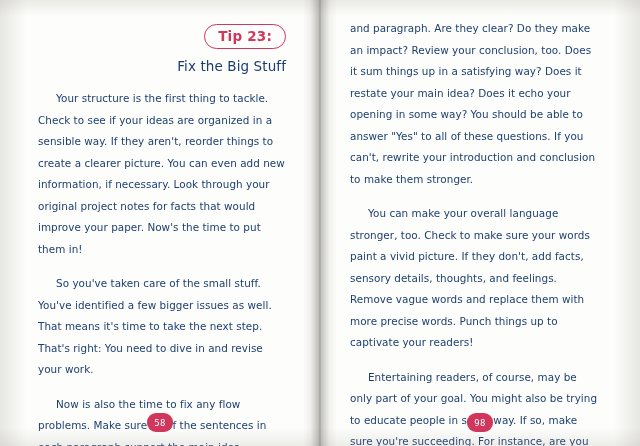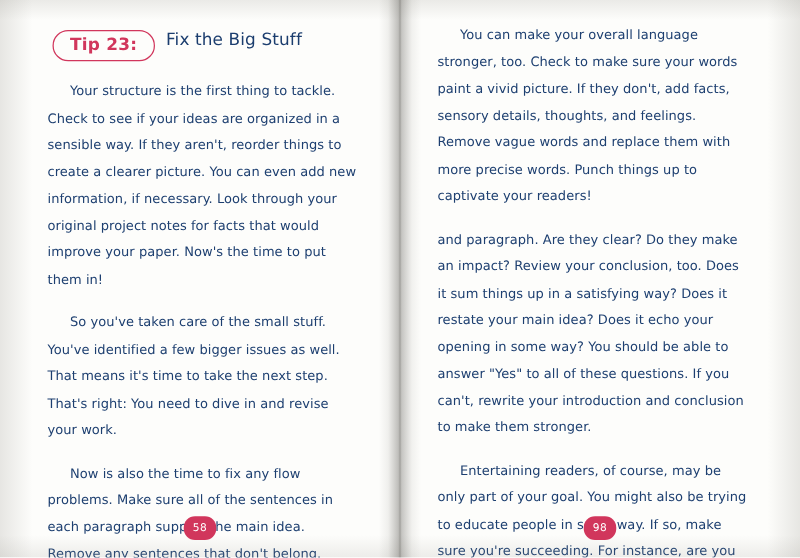--- a/index.html
+++ b/index.html
@@ -79,23 +79,24 @@
     position: absolute;
     bottom: 0; left: 0; right: 0;
     height: 18px;
     background: linear-gradient(to top, rgba(150,148,140,0.16), rgba(150,148,140,0));
     pointer-events: none;
   }
 
   
   .tip-heading {
     display: flex;
-    align-items: flex-start;
+    align-items: flex-end;
     gap: 9px;
     margin: 6px 0 14px 4px;
+    flex-direction: column;
   }
   .tip-badge {
     display: inline-block;
     border: 1.6px solid #d1365c;
     border-radius: 13px;
     padding: 3px 13px 4px 13px;
     color: #d1365c;
     font-family: "DejaVu Sans", sans-serif;
     font-weight: bold;
     font-size: 13.5px;
@@ -170,21 +171,21 @@
     <p class="body">Now is also the time to fix any flow problems. Make sure all of the sentences in each paragraph support the main idea. Remove any sentences that don't belong. Check your transitions  paragraphs, too. Each text chunk should be clearly linked to its neighbors.</p>
 
     <div class="page-num page-num-left">58</div>
   </div>
 
   <div class="page page-right">
     <div class="top-shade"></div>
     <div class="edge-shade-right"></div>
     <div class="bottom-shade"></div>
 
+    <p class="body noindent">and paragraph. Are they clear? Do they make an impact? Review your conclusion, too. Does it sum things up in a satisfying way? Does it restate your main idea? Does it echo your opening in some way? You should be able to answer "Yes" to all of these questions. If you can't, rewrite your introduction and conclusion to make them stronger.</p>
     <p class="body">You can make your overall language stronger, too. Check to make sure your words paint a vivid picture. If they don't, add facts, sensory details, thoughts, and feelings. Remove vague words and replace them with more precise words. Punch things up to captivate your readers!</p>
-    <p class="body noindent">and paragraph. Are they clear? Do they make an impact? Review your conclusion, too. Does it sum things up in a satisfying way? Does it restate your main idea? Does it echo your opening in some way? You should be able to answer "Yes" to all of these questions. If you can't, rewrite your introduction and conclusion to make them stronger.</p>
     <p class="body">Entertaining readers, of course, may be only part of your goal. You might also be trying to educate people in some way. If so, make sure you're succeeding. For instance, are you writing instructions? Then make sure you've included all the steps, in the right order. Are you trying to persuade your readers in some way? Make sure you've given them enough information (and maybe a few opinions, too).</p>
 
     <div class="page-num page-num-right">98</div>
   </div>
 
   <div class="gutter"></div>
 </div>
 
 </body></html>

